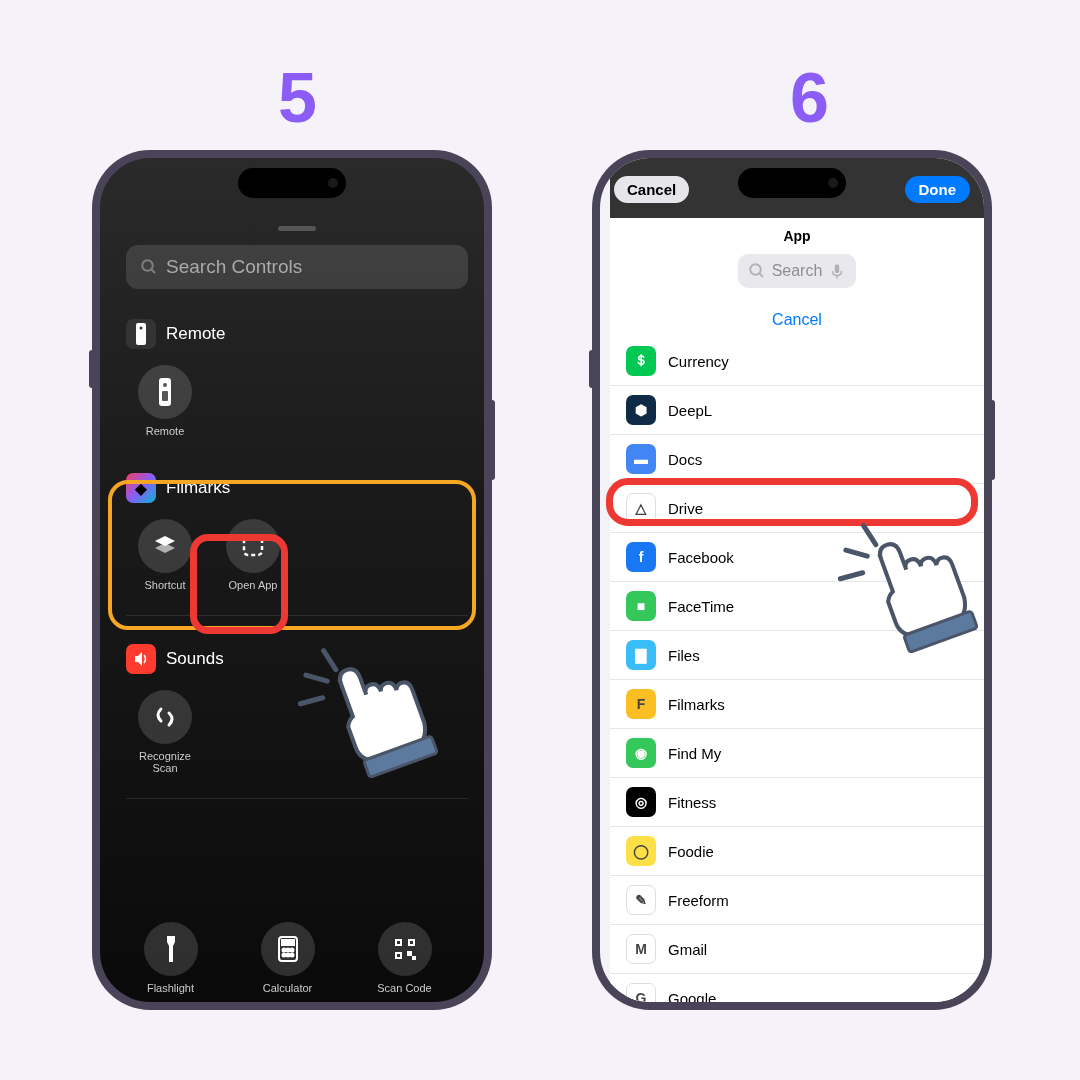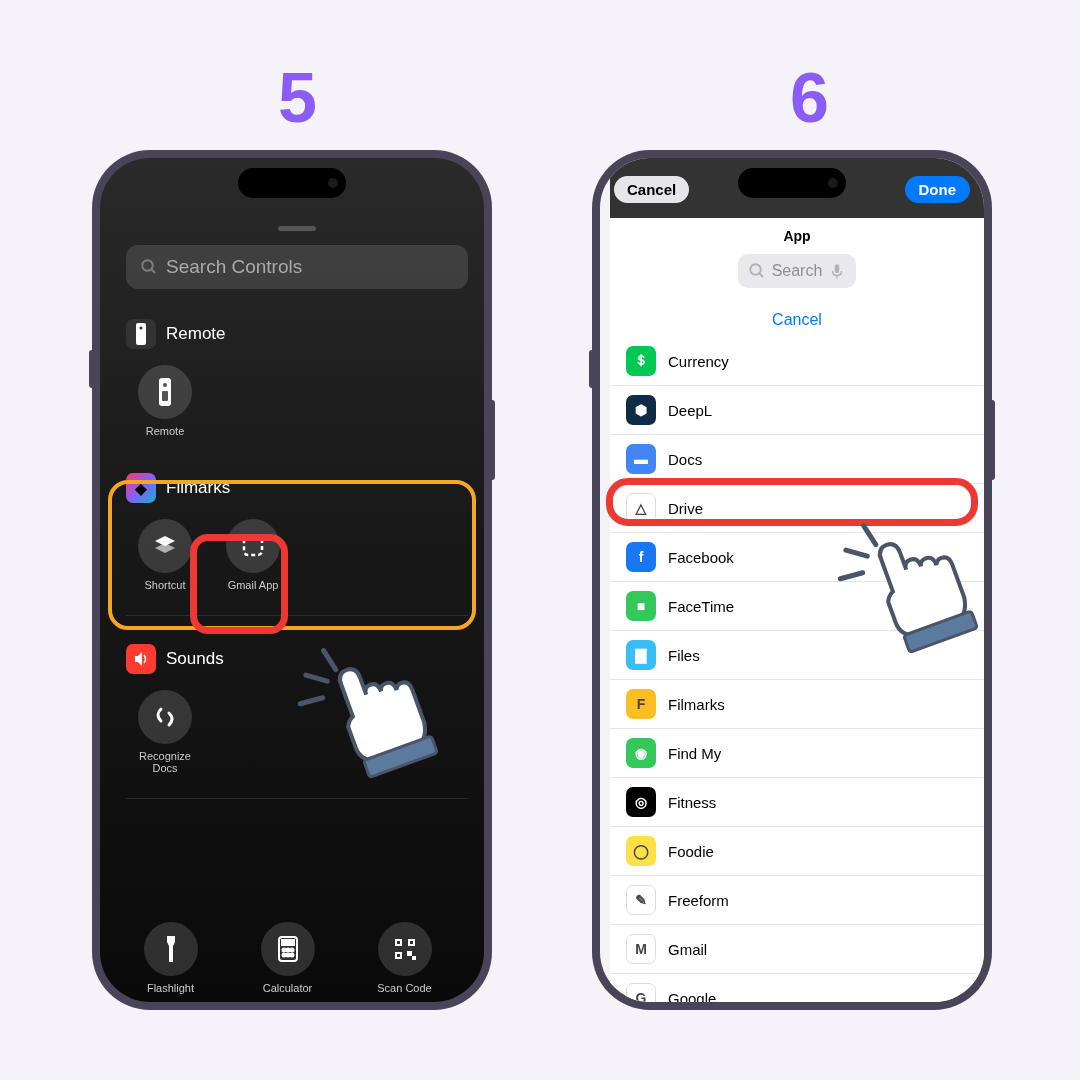--- a/index.html
+++ b/index.html
@@ -388,21 +388,21 @@
               </svg>
           </div>
           <span class="control-label">Shortcut</span>
         </div>
         <div class="control-item">
           <div class="control-icon">
             <svg width="24" height="24" viewBox="0 0 24 24" fill="none" stroke="#fff" stroke-width="2.5" stroke-dasharray="4 3">
                 <rect x="3" y="3" width="18" height="18" rx="4"></rect>
               </svg>
           </div>
-          <span class="control-label">Gmail App</span>
+          <span class="control-label">Open App</span>
         </div>
       </div>
     </div>
 
     <div class="divider"></div>
 
     <div class="section">
       <div class="section-header">
         <div class="section-icon" style="background:#ff3b30">
           <svg width="18" height="18" viewBox="0 0 18 18" fill="#fff">
@@ -412,21 +412,21 @@
         </div>
         <span class="section-title">Sounds</span>
       </div>
       <div class="control-row">
         <div class="control-item">
           <div class="control-icon">
             <svg width="28" height="28" viewBox="0 0 28 28" fill="#fff">
                 <path d="M10 6 Q4 12 10 18 M18 10 Q24 16 18 22" stroke="#fff" stroke-width="3" fill="none" stroke-linecap="round"></path>
               </svg>
           </div>
-          <span class="control-label">Recognize Docs</span>
+          <span class="control-label">Recognize Scan</span>
         </div>
       </div>
     </div>
 
     <div class="divider"></div>
 
 
     <div class="bottom-row">
       <div class="control-item">
         <div class="control-icon">

